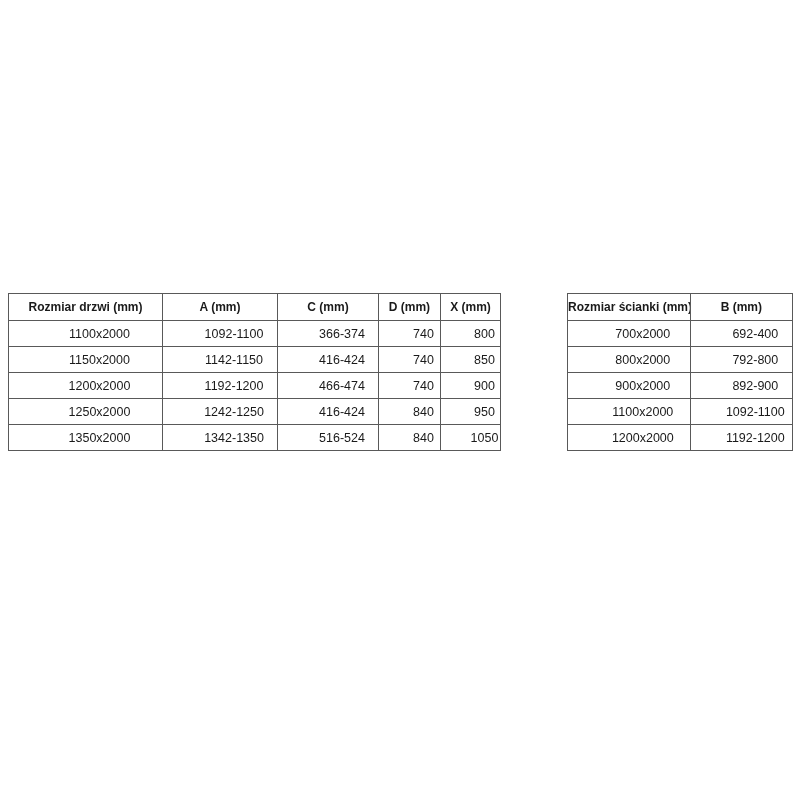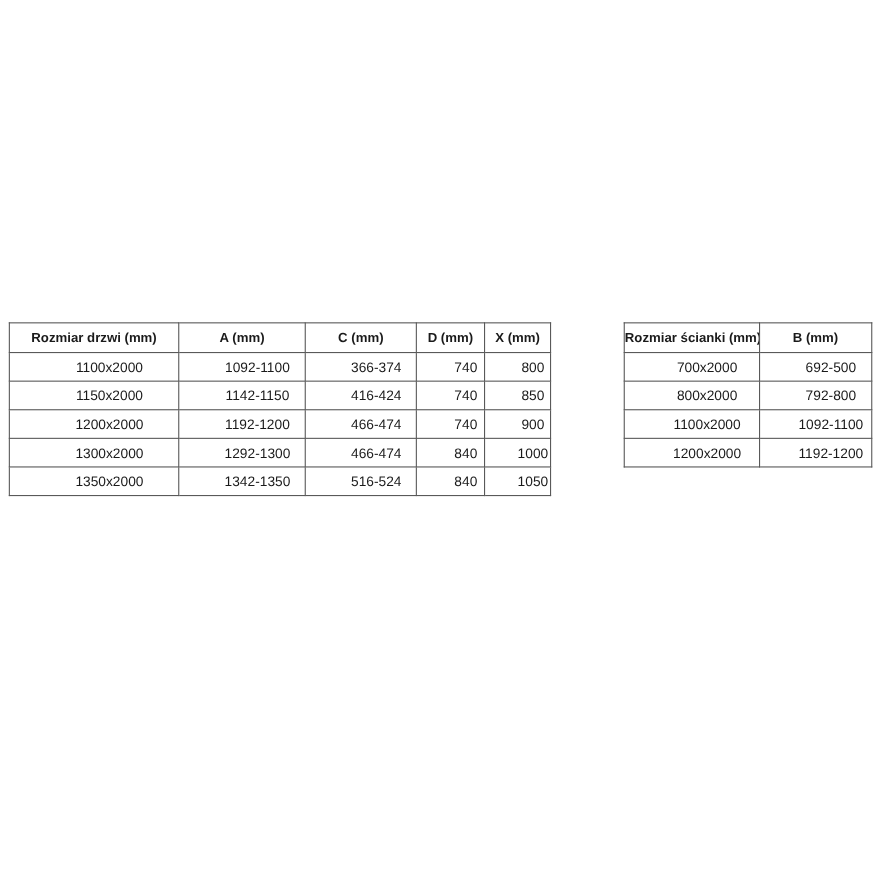--- a/index.html
+++ b/index.html
@@ -99,25 +99,25 @@
           <td>850</td>
         </tr>
         <tr>
           <td>1200x2000</td>
           <td>1192-1200</td>
           <td>466-474</td>
           <td>740</td>
           <td>900</td>
         </tr>
         <tr>
-          <td>1300x2000</td>
-          <td>1292-1300</td>
-          <td>466-474</td>
+          <td>1250x2000</td>
+          <td>1242-1250</td>
+          <td>416-424</td>
           <td>840</td>
-          <td>1000</td>
+          <td>950</td>
         </tr>
         <tr>
           <td>1350x2000</td>
           <td>1342-1350</td>
           <td>516-524</td>
           <td>840</td>
           <td>1050</td>
         </tr>
       </tbody>
   </table>
@@ -129,25 +129,29 @@
       </colgroup>
     <thead>
       <tr>
           <th>Rozmiar ścianki (mm)</th>
           <th>B (mm)</th>
         </tr>
     </thead>
     <tbody>
         <tr>
           <td>700x2000</td>
-          <td>692-500</td>
+          <td>692-400</td>
         </tr>
         <tr>
           <td>800x2000</td>
           <td>792-800</td>
+        </tr>
+        <tr>
+          <td>900x2000</td>
+          <td>892-900</td>
         </tr>
         <tr>
           <td>1100x2000</td>
           <td>1092-1100</td>
         </tr>
         <tr>
           <td>1200x2000</td>
           <td>1192-1200</td>
         </tr>
       </tbody>

